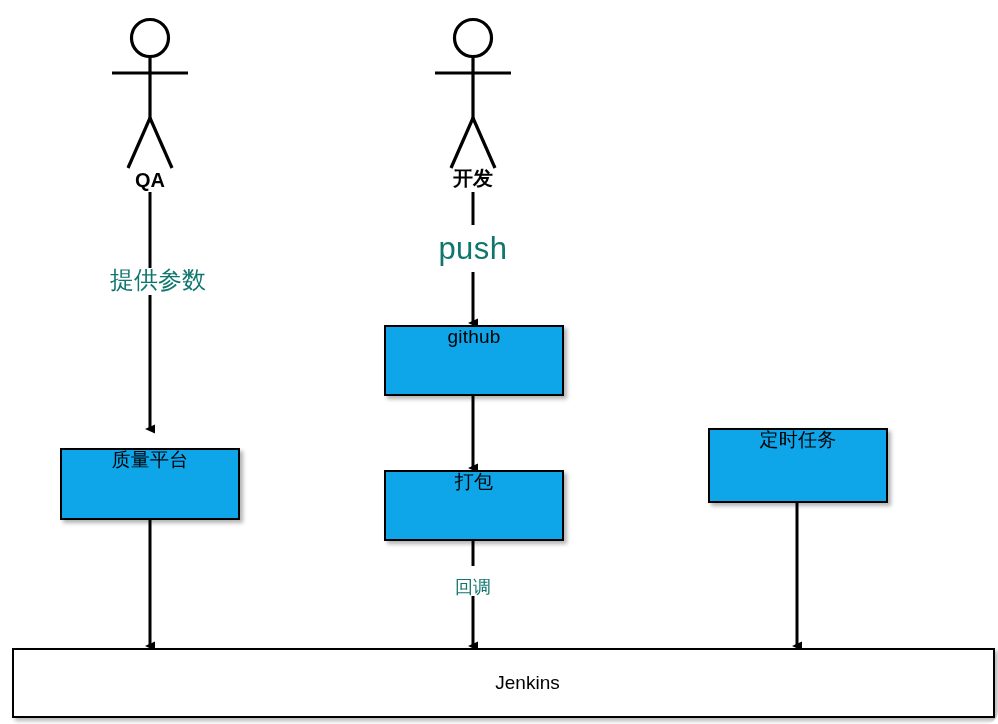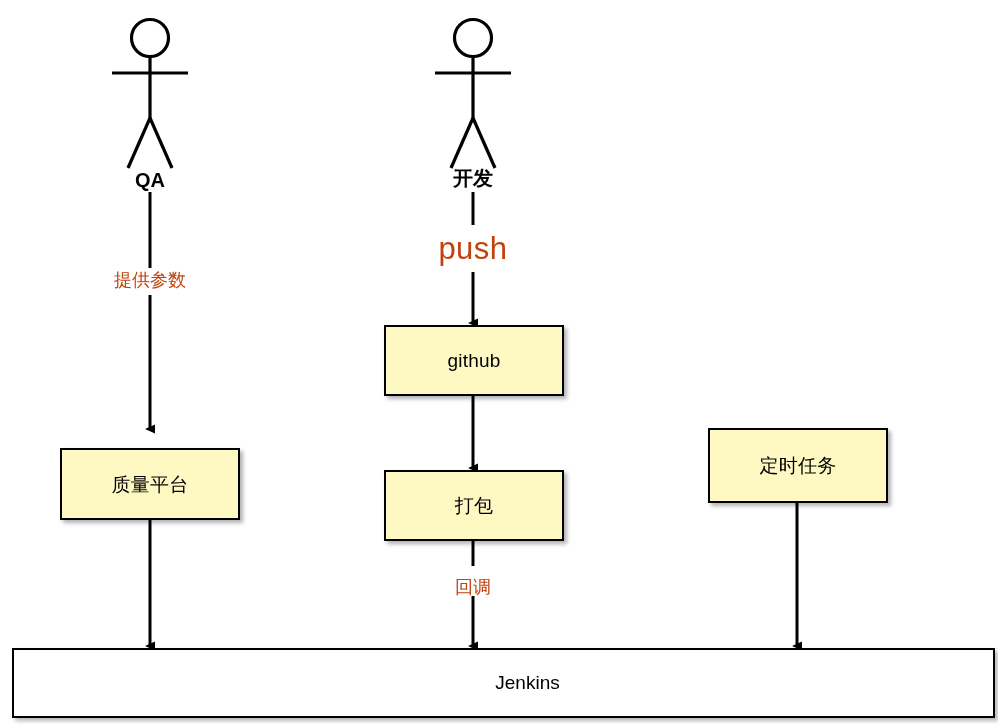--- a/index.html
+++ b/index.html
@@ -9,68 +9,69 @@
   }
   body {
     font-family: "Liberation Sans", "DejaVu Sans", sans-serif;
   }
   #canvas {
     position: relative;
     width: 998px;
     height: 724px;
     background: #ffffff;
     overflow: hidden;
+    border-radius: 13px;
   }
   #diagram-svg {
     position: absolute;
     left: 0;
     top: 0;
     width: 998px;
     height: 724px;
   }
   .node-box {
     position: absolute;
-    background: #fef9c3;
+    background: #0ea5e9;
     border: 2.5px solid #000000;
     box-sizing: border-box;
     box-shadow: 3px 3px 4px rgba(0,0,0,0.30);
     display: flex;
-    align-items: center;
+    align-items: flex-start;
     justify-content: center;
   }
   .node-label {
     font-size: 19px;
     color: #000000;
     line-height: 1;
     letter-spacing: 0.2px;
   }
   .node-label.latin {
     font-size: 19px;
   }
   .edge-label {
     position: absolute;
-    color: #c2410c;
+    color: #0f766e;
     line-height: 1;
     white-space: nowrap;
     transform: translate(-50%, -50%);
     background: #ffffff;
     padding: 0 5px;
   }
   .actor-name {
     position: absolute;
     color: #000000;
     font-weight: bold;
     font-size: 20px;
     line-height: 1;
     white-space: nowrap;
     transform: translate(-50%, -50%);
     background: #ffffff;
     padding: 0 4px;
   }
-  .lbl-cn { font-size: 18px; }
+  .lbl-cn { font-size: 24px; margin-left: 8px; }
   .lbl-push { font-size: 31px; letter-spacing: 0.5px; }
   .lbl-huidiao { font-size: 18px; }
   .jenkins-bar {
     position: absolute;
     background: #ffffff;
     border: 2.5px solid #000000;
     box-sizing: border-box;
     box-shadow: 3px 3px 4px rgba(0,0,0,0.28);
     display: flex;
     align-items: center;

